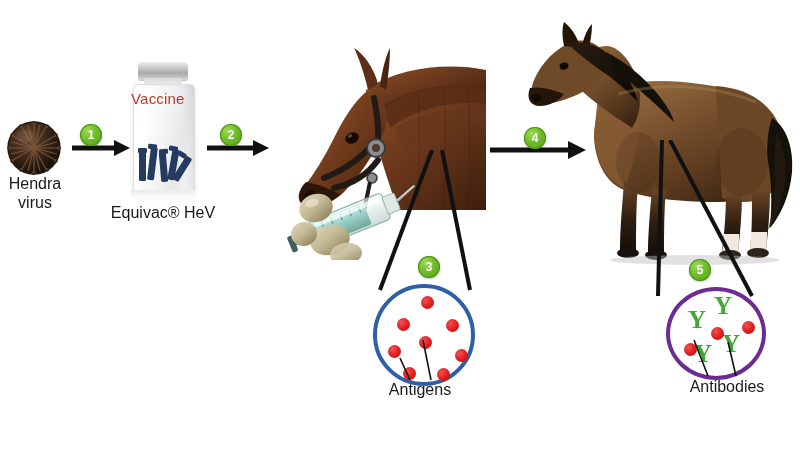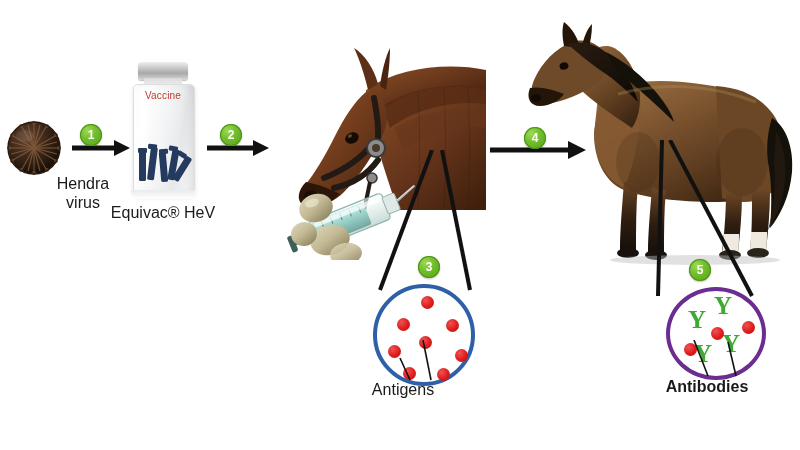--- a/index.html
+++ b/index.html
@@ -17,21 +17,21 @@
   .cap{
     position:absolute;
     text-align:center;
     color:#1a1a1a;
     font-size:16px;
     line-height:19px;
     font-family:"Liberation Sans", sans-serif;
     text-shadow:0 1px 0 #fff, 1px 0 0 #fff, -1px 0 0 #fff;
     white-space:nowrap;
   }
-  .cap.two-line{white-space:normal;margin-left:48px;}
+  .cap.two-line{white-space:normal;}
 
   
   .badge{
     position:absolute;
     width:22px;height:22px;border-radius:50%;
     background:radial-gradient(circle at 34% 30%, #9ed957 0%, #71bd2b 42%, #55a018 100%);
     box-shadow:0 0 0 1px #4e9415 inset, 0 1px 2px rgba(0,0,0,.25);
     color:#ffffff;
     font-size:12px;font-weight:bold;
     display:flex;align-items:center;justify-content:center;
@@ -54,22 +54,22 @@
   }
   .vial-body{
     position:absolute;left:2px;top:22px;width:60px;height:110px;border-radius:5px 5px 7px 7px;
     background:linear-gradient(100deg,#fbfbfb 0%, #ffffff 18%, #f3f4f5 48%, #e6e8ea 72%, #fdfdfd 100%);
     border:1px solid #dcdee0;
     box-shadow:inset 6px 0 10px -6px rgba(255,255,255,.95), inset -7px 0 12px -6px rgba(120,125,130,.35), 0 2px 4px rgba(0,0,0,.12);
     overflow:hidden;
   }
   .vial-shine{position:absolute;left:6px;top:6px;width:8px;height:92px;border-radius:6px;background:linear-gradient(180deg,rgba(255,255,255,.95),rgba(255,255,255,.2));}
   .vial-text{
-    position:absolute;left:0;top:28px;width:64px;text-align:center;
-    color:#c0392b;font-size:10px;letter-spacing:.2px;
+    position:absolute;left:0;top:28px;width:64px;
+    color:#c0392b;font-size:15px;letter-spacing:.2px;
     font-family:"Liberation Sans", sans-serif;
   }
   .vial-base{
     position:absolute;left:0px;top:128px;width:64px;height:9px;border-radius:0 0 6px 6px;
     background:linear-gradient(180deg,#e9eaec,#ffffff);
   }
   
   .mag-circle{position:absolute;border-radius:50%;background:#ffffff;}
   .antigen-circle{border:4px solid #2f5fa6;}
   .antibody-circle{border:4px solid #6b2d8f;}
@@ -305,21 +305,21 @@
     <div class="dot" style="left:11px;top:57px;"></div>
     <div class="dot" style="left:78px;top:61px;"></div>
     <div class="dot" style="left:26px;top:79px;"></div>
     <div class="dot" style="left:60px;top:80px;"></div>
   </div>
 
   <svg class="abs" style="left:390px;top:340px;z-index:12;" width="60" height="42">
     <line x1="10" y1="18" x2="20" y2="40" stroke="#111111" stroke-width="1.6"></line>
     <line x1="33" y1="0" x2="41" y2="40" stroke="#111111" stroke-width="1.6"></line>
   </svg>
-  <div class="cap" style="left:348px;top:380px;width:110px;">Antigens</div>
+  <div class="cap" style="left:365px;top:380px;width:110px;">Antigens</div>
 
   <svg class="abs" style="left:490px;top:140px;" width="96" height="20">
     <line x1="0" y1="10" x2="80" y2="10" stroke="#111111" stroke-width="5"></line>
     <polygon points="78,1 96,10 78,19" fill="#111111"></polygon>
   </svg>
   <div class="badge" style="left:524px;top:127px;">4</div>
 
   <div class="photo" style="left:520px;top:22px;width:280px;height:250px;">
     <svg width="280" height="250" viewBox="0 0 280 250">
       <defs>
@@ -403,15 +403,15 @@
     <div class="yshape" style="left:24px;top:50px;">Y</div>
     <div class="dot" style="left:41px;top:36px;"></div>
     <div class="dot" style="left:72px;top:30px;"></div>
     <div class="dot" style="left:14px;top:52px;"></div>
   </div>
 
   <svg class="abs" style="left:690px;top:340px;z-index:12;" width="60" height="40">
     <line x1="4" y1="0" x2="18" y2="36" stroke="#111111" stroke-width="1.6"></line>
     <line x1="38" y1="2" x2="46" y2="36" stroke="#111111" stroke-width="1.6"></line>
   </svg>
-  <div class="cap" style="left:642px;top:377px;width:130px;font-weight:bold;">Antibodies</div>
+  <div class="cap" style="left:662px;top:377px;width:130px;">Antibodies</div>
 
 </div>
 
 </body></html>

